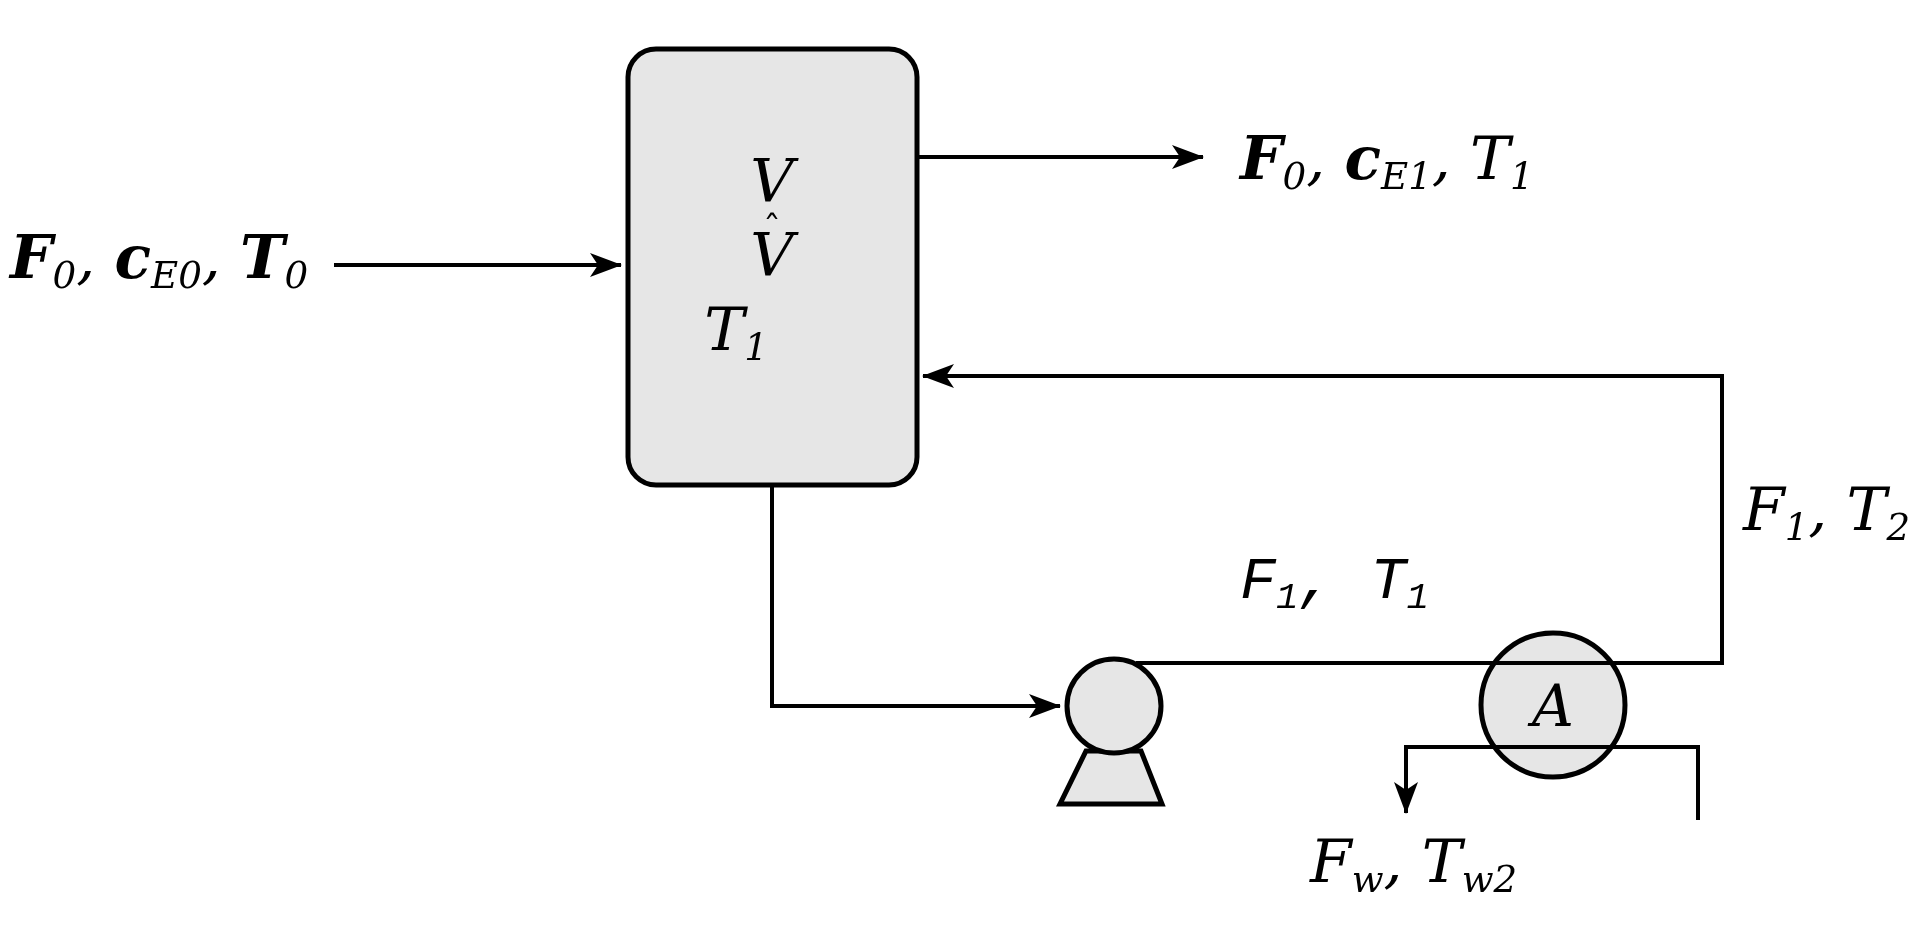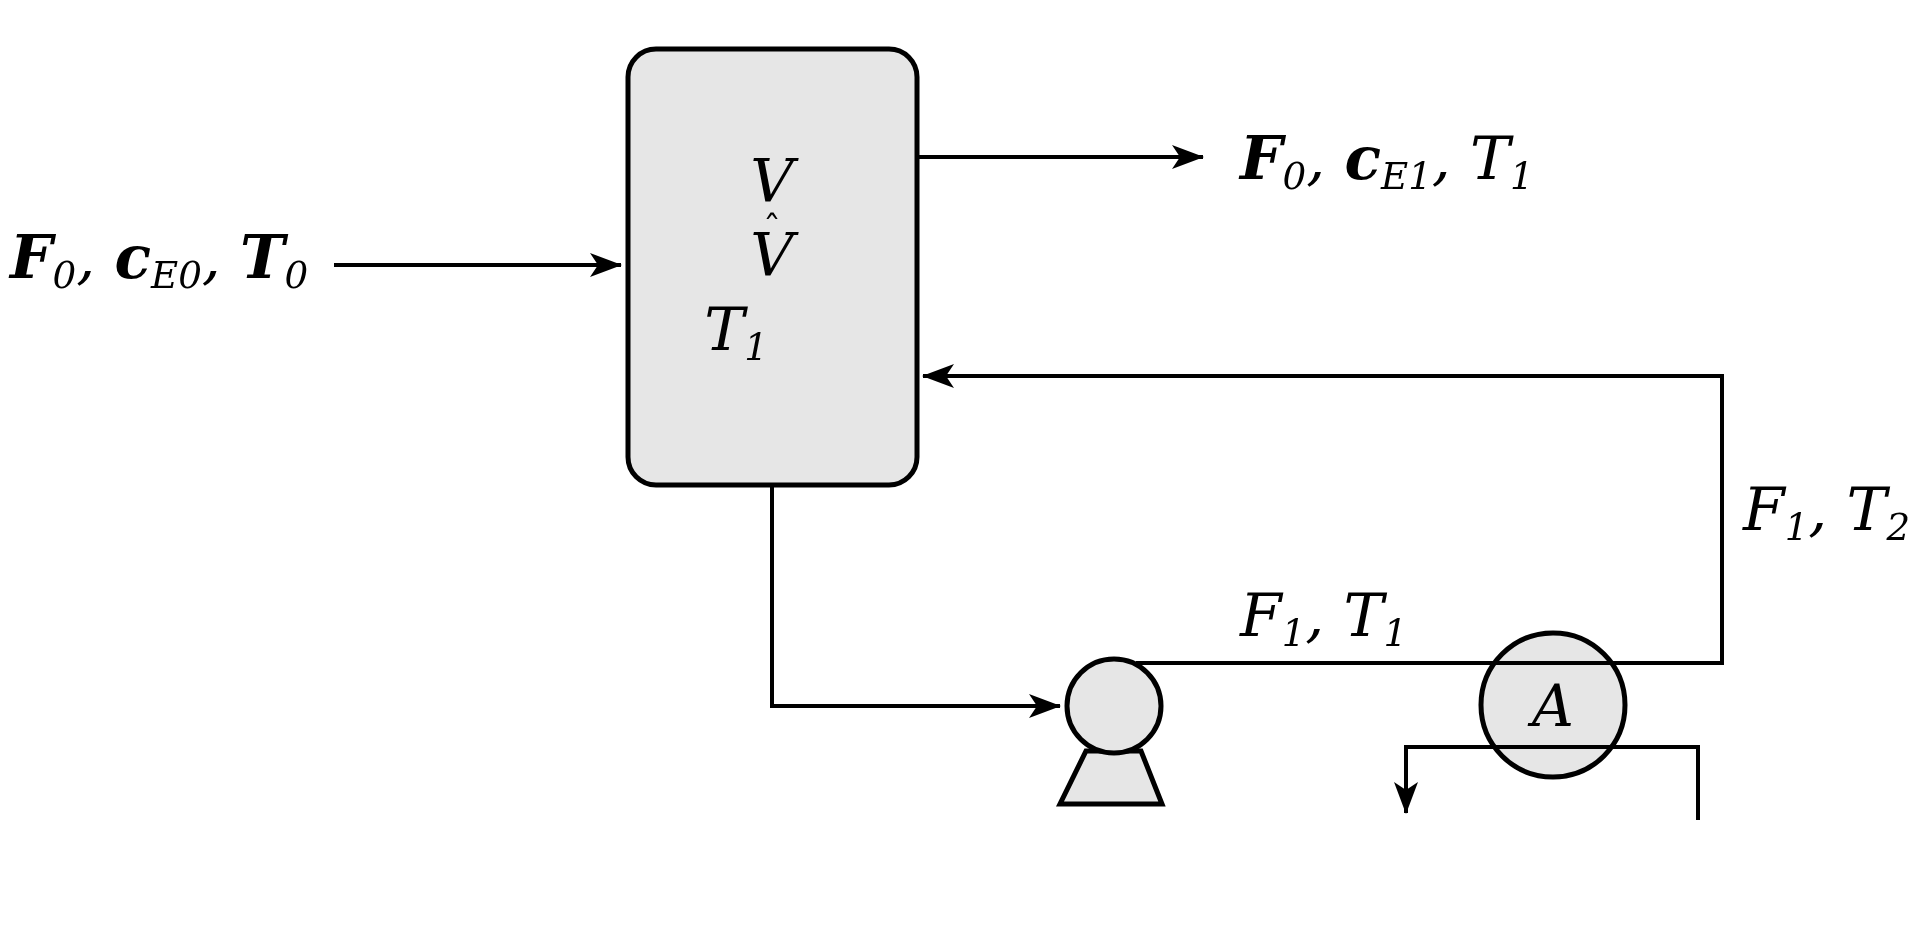--- a/index.html
+++ b/index.html
@@ -107,19 +107,22 @@
   </div>
 
   <div class="mlabel" style="left:1240px; top:112px;margin-top:16px;">
     <span class="bi">F</span><span class="sub">0</span><span>, </span><span class="bi">c</span><span class="sub">E1</span><span>, </span><span>T</span><span class="sub">1</span>
   </div>
 
   <div class="mlabel" style="left:1743px; top:479px;">
     <span>F</span><span class="sub">1</span><span>, </span><span>T</span><span class="sub">2</span>
   </div>
 
-  <div class="mlabel" style="left:1240px; top:585px;">
+  <div class="mlabel" style="left:1240px; top:552px;font-family:Liberation Mono, monospace;">
     <span>F</span><span class="sub">1</span><span>, </span><span>T</span><span class="sub">1</span>
   </div>
 
+  <div class="mlabel" style="left:1310px; top:831px;">
+    <span>F</span><span class="sub">w</span><span>, </span><span>T</span><span class="sub">w2</span>
+  </div>
 
 
 </div>
 
 </body></html>

